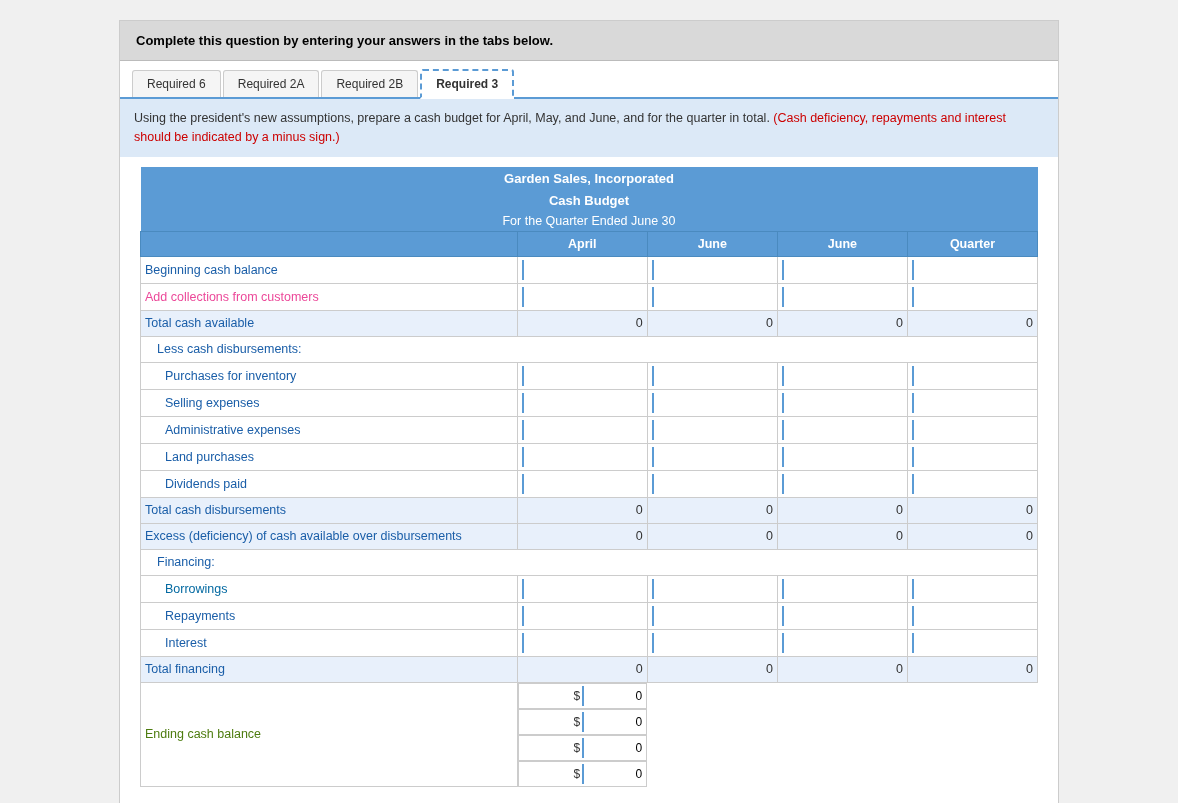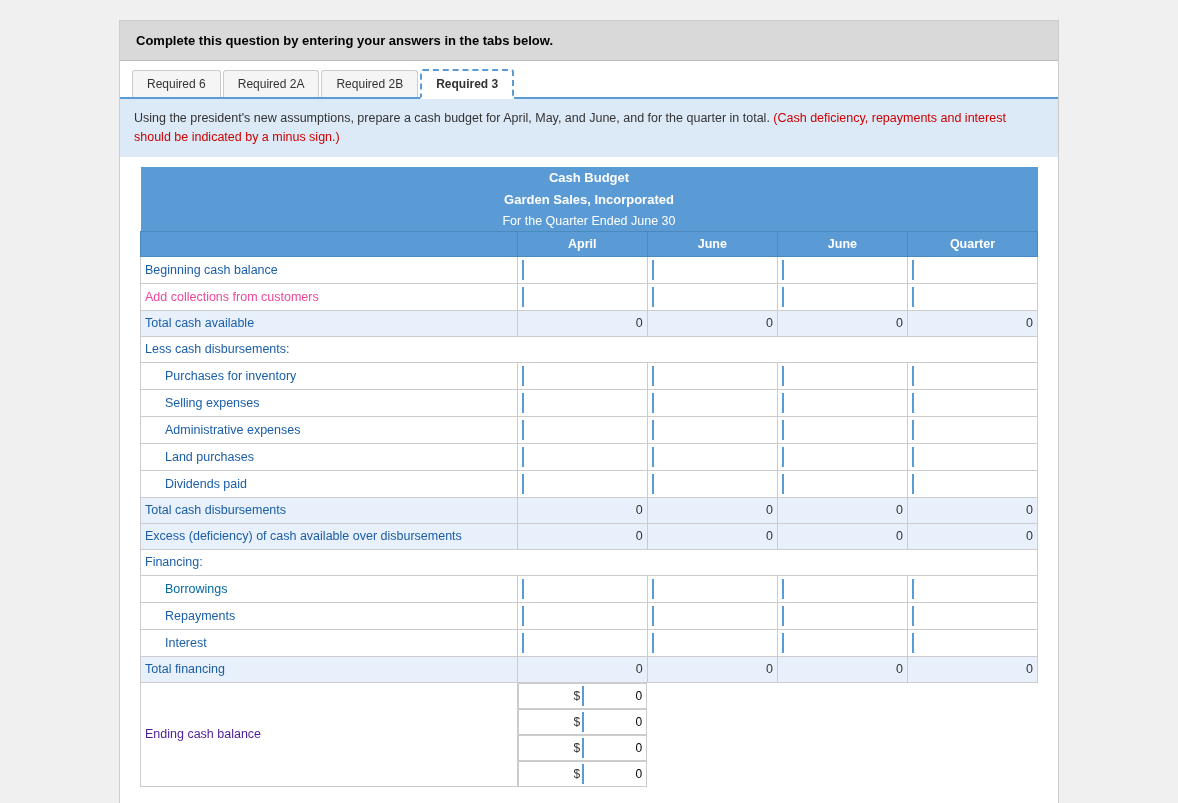--- a/index.html
+++ b/index.html
@@ -99,21 +99,21 @@
       border: 1px solid #4a8abf;
     }
     .col-label {
       background: #5b9bd5;
       color: #fff;
       padding: 5px 4px;
       border: 1px solid #4a8abf;
     }
     tr.section-header td {
       border: 1px solid #ccc;
-      padding: 3px 4px;
+      padding: 3px 16px;
       height: 26px;
       background: #fff;
       color: #1a5ea8;
       font-weight: bold;
     }
     .bottom-nav {
       display: flex;
       justify-content: center;
       gap: 16px;
       padding: 14px 0 18px 0;
@@ -144,24 +144,24 @@
   </div>
 
   <div class="instructions">
     <span>Using the president's new assumptions, prepare a cash budget for April, May, and June, and for the quarter in total.</span><span class="red"> (Cash deficiency, repayments and interest should be indicated by a minus sign.)</span>
   </div>
 
   <div class="table-area">
     <table>
       <thead>
         <tr>
-          <td colspan="5" class="table-subtitle">Cash Budget</td>
+          <td colspan="5" class="table-title">Garden Sales, Incorporated</td>
         </tr>
         <tr>
-          <td colspan="5" class="table-title">Garden Sales, Incorporated</td>
+          <td colspan="5" class="table-subtitle">Cash Budget</td>
         </tr>
         <tr>
           <td colspan="5" class="table-period">For the Quarter Ended June 30</td>
         </tr>
         <tr>
           <td class="col-label" style="width:42%;"></td>
           <td class="col-header" style="width:14.5%;">April</td>
           <td class="col-header" style="width:14.5%;">June</td>
           <td class="col-header" style="width:14.5%;">June</td>
           <td class="col-header" style="width:14.5%;">Quarter</td>
@@ -266,21 +266,21 @@
             <td style="border: 1px solid rgb(204, 204, 204); padding: 3px 4px; height: 26px; text-align: right; background: rgb(255, 255, 255);"><input type="text" style="width: 100%; border-top: none; border-right: none; border-bottom: none; border-left: 2px solid rgb(91, 155, 213); border-image: initial; outline: none; font-size: 12px; text-align: right; padding-right: 4px; background: transparent; height: 20px;"></td>
           </tr>
           <tr>
             <td class="label-cell" style="border: 1px solid rgb(204, 204, 204); padding: 3px 4px; height: 26px; color: rgb(26, 94, 168); background: rgb(232, 240, 251);">Total financing</td>
             <td style="border: 1px solid rgb(204, 204, 204); padding: 3px 4px; height: 26px; text-align: right; background: rgb(232, 240, 251); color: rgb(51, 51, 51);">0</td>
             <td style="border: 1px solid rgb(204, 204, 204); padding: 3px 4px; height: 26px; text-align: right; background: rgb(232, 240, 251); color: rgb(51, 51, 51);">0</td>
             <td style="border: 1px solid rgb(204, 204, 204); padding: 3px 4px; height: 26px; text-align: right; background: rgb(232, 240, 251); color: rgb(51, 51, 51);">0</td>
             <td style="border: 1px solid rgb(204, 204, 204); padding: 3px 4px; height: 26px; text-align: right; background: rgb(232, 240, 251); color: rgb(51, 51, 51);">0</td>
           </tr>
           <tr>
-            <td class="label-cell" style="border: 1px solid rgb(204, 204, 204); padding: 3px 4px; height: 26px; color: #4c1d95; background: rgb(255, 255, 255);">Ending cash balance</td>
+            <td class="label-cell" style="border: 1px solid rgb(204, 204, 204); padding: 3px 4px; height: 26px; color: #4d7c0f; background: rgb(255, 255, 255);">Ending cash balance</td>
             <td style="border: 1px solid rgb(204, 204, 204); padding: 3px 4px; height: 26px; text-align: right; background: rgb(255, 255, 255); display: flex; align-items: center; justify-content: flex-end; gap: 2px;">
               <span style="color: rgb(51, 51, 51); font-size: 12px;">$ </span>
               <input type="text" value="0" style="width: 60px; border-left: 2px solid rgb(91, 155, 213); border-top: none; border-right: none; border-bottom: none; border-image: initial; outline: none; font-size: 12px; text-align: right; background: transparent; height: 20px;">
             </td>
             <td style="border: 1px solid rgb(204, 204, 204); padding: 3px 4px; height: 26px; text-align: right; background: rgb(255, 255, 255); display: flex; align-items: center; justify-content: flex-end; gap: 2px;">
               <span style="color: rgb(51, 51, 51); font-size: 12px;">$ </span>
               <input type="text" value="0" style="width: 60px; border-left: 2px solid rgb(91, 155, 213); border-top: none; border-right: none; border-bottom: none; border-image: initial; outline: none; font-size: 12px; text-align: right; background: transparent; height: 20px;">
             </td>
             <td style="border: 1px solid rgb(204, 204, 204); padding: 3px 4px; height: 26px; text-align: right; background: rgb(255, 255, 255); display: flex; align-items: center; justify-content: flex-end; gap: 2px;">
               <span style="color: rgb(51, 51, 51); font-size: 12px;">$ </span>

